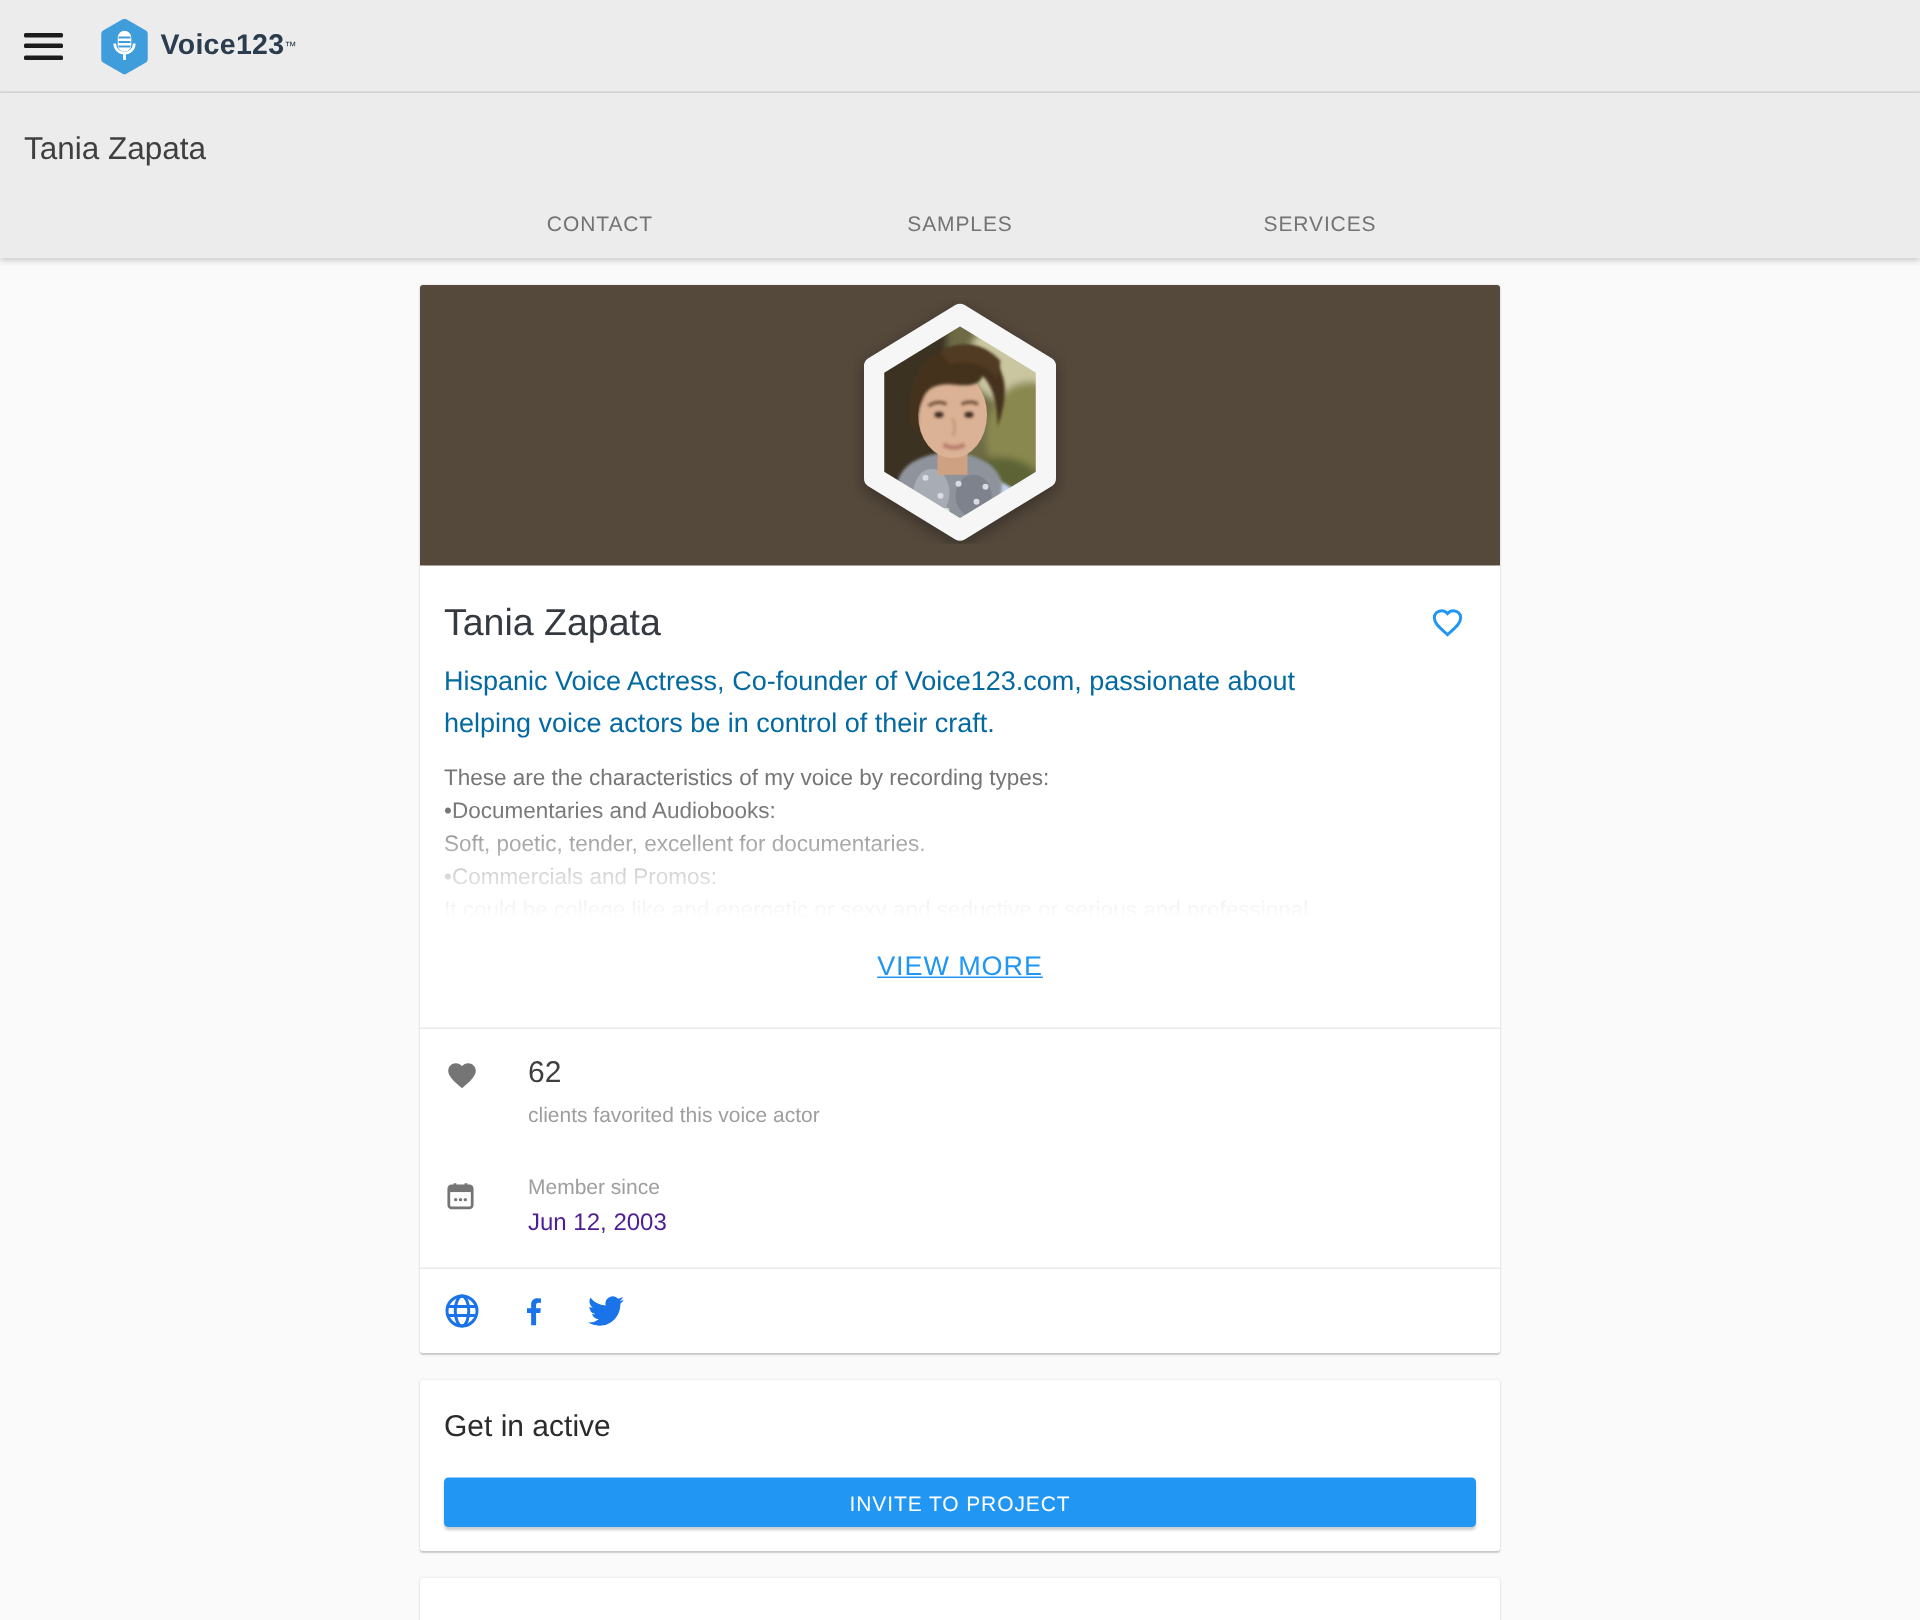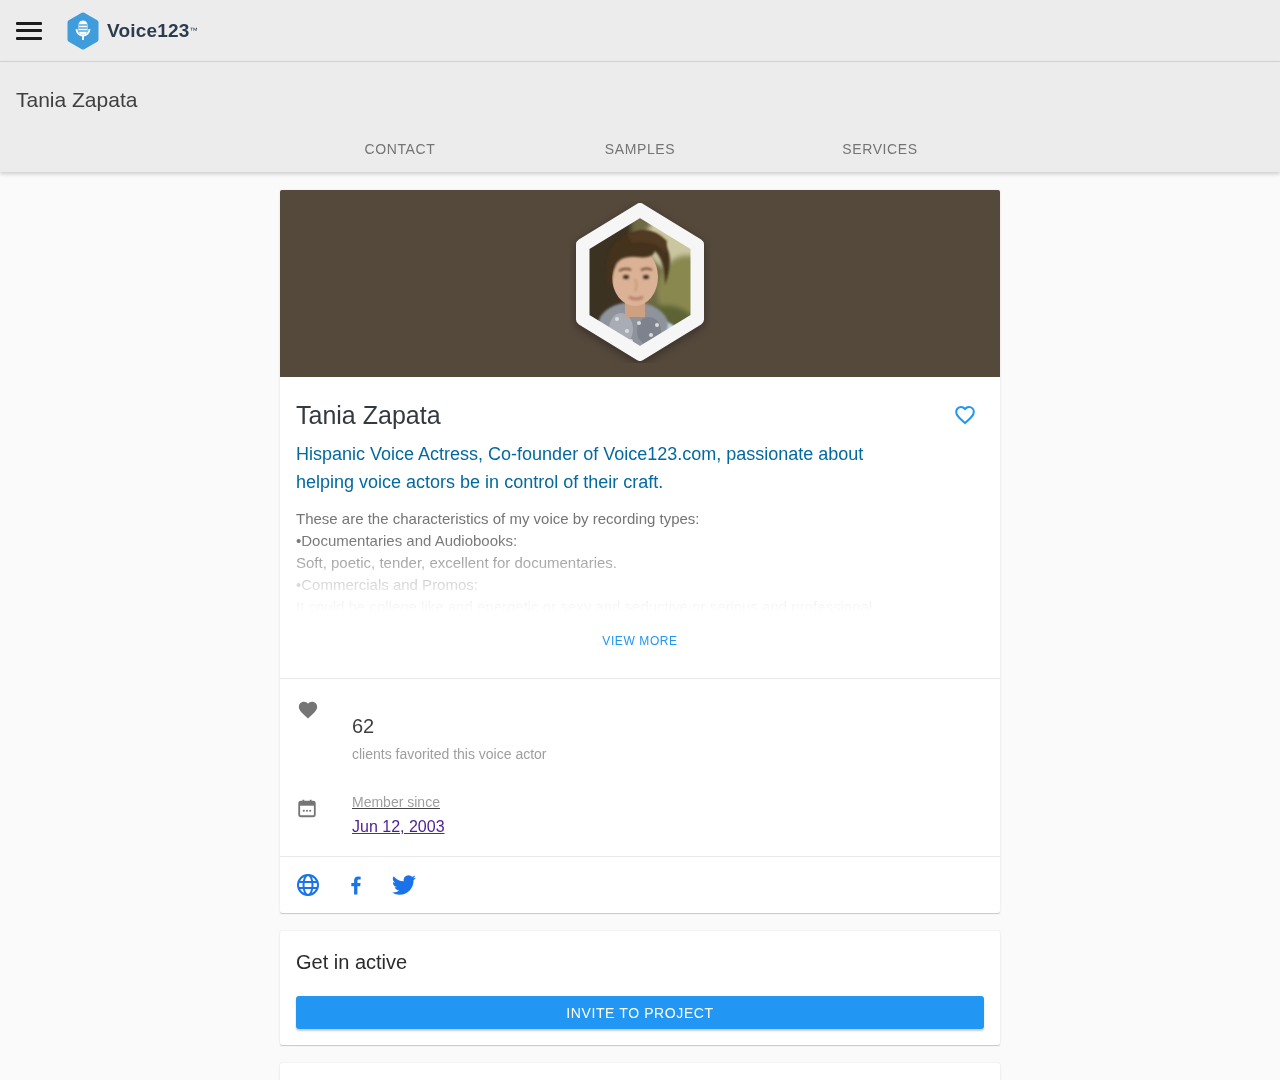--- a/index.html
+++ b/index.html
@@ -64,34 +64,34 @@
   .fav-toggle { position:absolute; top:26px; right:22px; background:none; border:none; cursor:pointer; padding:0; }
   .headline { font-size:18px; color:#0369a1; line-height:28px; max-width:625px; }
   .bio-wrap { position:relative; max-height:104px; overflow:hidden; margin-top:12px; }
   .bio-line { font-size:15px; color:#757575; line-height:22px; }
   .bio-fade {
     position:absolute; inset:0; pointer-events:none;
     background:linear-gradient(to bottom, rgba(255,255,255,0) 30%, rgba(255,255,255,0.75) 75%, #ffffff 100%);
   }
   .view-more {
     display:block; margin:14px auto 0 auto; background:none; border:none;
-    color:#2196f3; font-size:12px; letter-spacing:0.6px; cursor:pointer;
-    font-family:"Liberation Sans", sans-serif; padding:8px 12px;
+    color:#2196f3; font-size:18px; letter-spacing:0.6px; cursor:pointer;
+    font-family:"Liberation Sans", sans-serif; padding:8px 12px;text-decoration:underline;
   }
 
   .divider { border-top:1px solid #e9e9e9; }
 
   
   .stats-section { padding:18px 16px 20px 16px; }
   .stat-row { display:flex; }
   .icon-col { width:56px; flex-shrink:0; padding-top:2px; }
-  .fav-count { font-size:20px; color:#3f3f3f;margin-top:18px; }
+  .fav-count { font-size:20px; color:#3f3f3f; }
   .fav-caption { font-size:14px; color:#9e9e9e; margin-top:8px; }
   .meta-row { display:flex; margin-top:32px; }
-  .meta-half { flex:1; display:flex;text-decoration:underline; }
+  .meta-half { flex:1; display:flex; }
   .meta-label { font-size:14px; color:#9e9e9e; }
   .meta-value { font-size:16px; color:#4c1d95; margin-top:8px; }
 
   
   .social-row { padding:16px; display:flex; align-items:center; }
   .social-btn { background:none; border:none; cursor:pointer; padding:0; margin-right:24px; height:24px; }
 
   
   .touch-section { padding:20px 16px 16px 16px; }
   .section-title { font-size:20px; color:#2b2b2b; font-weight:normal; }

